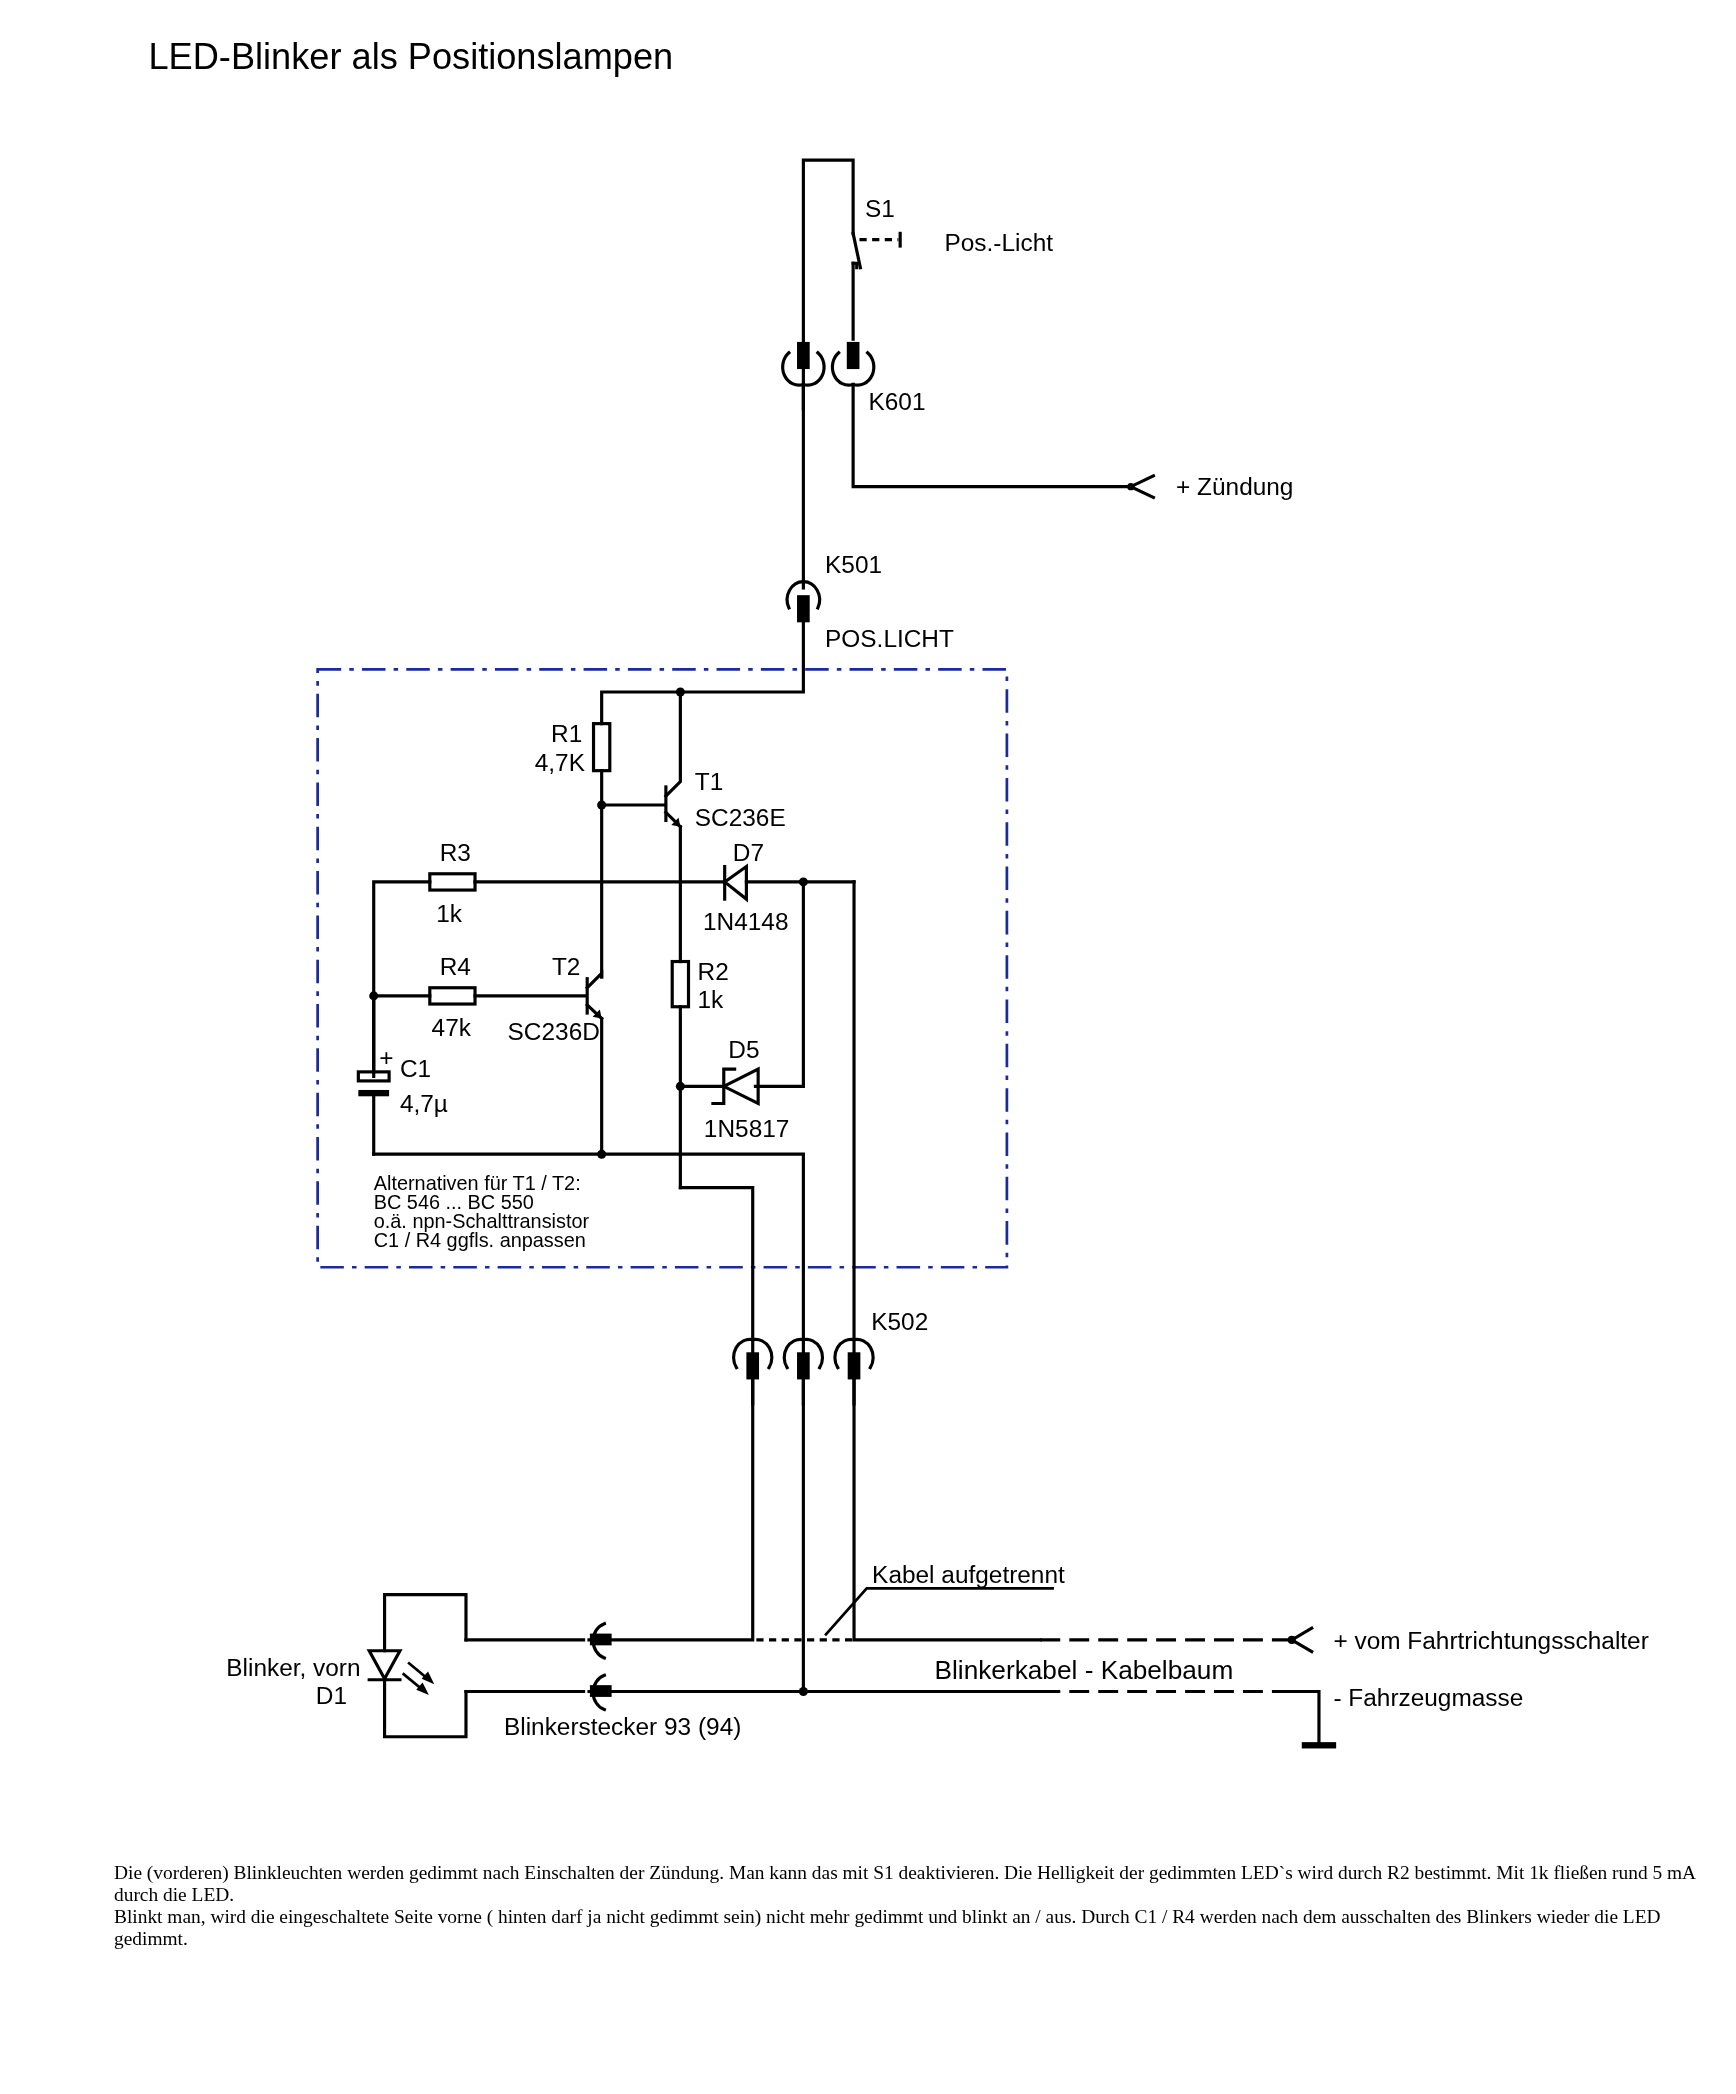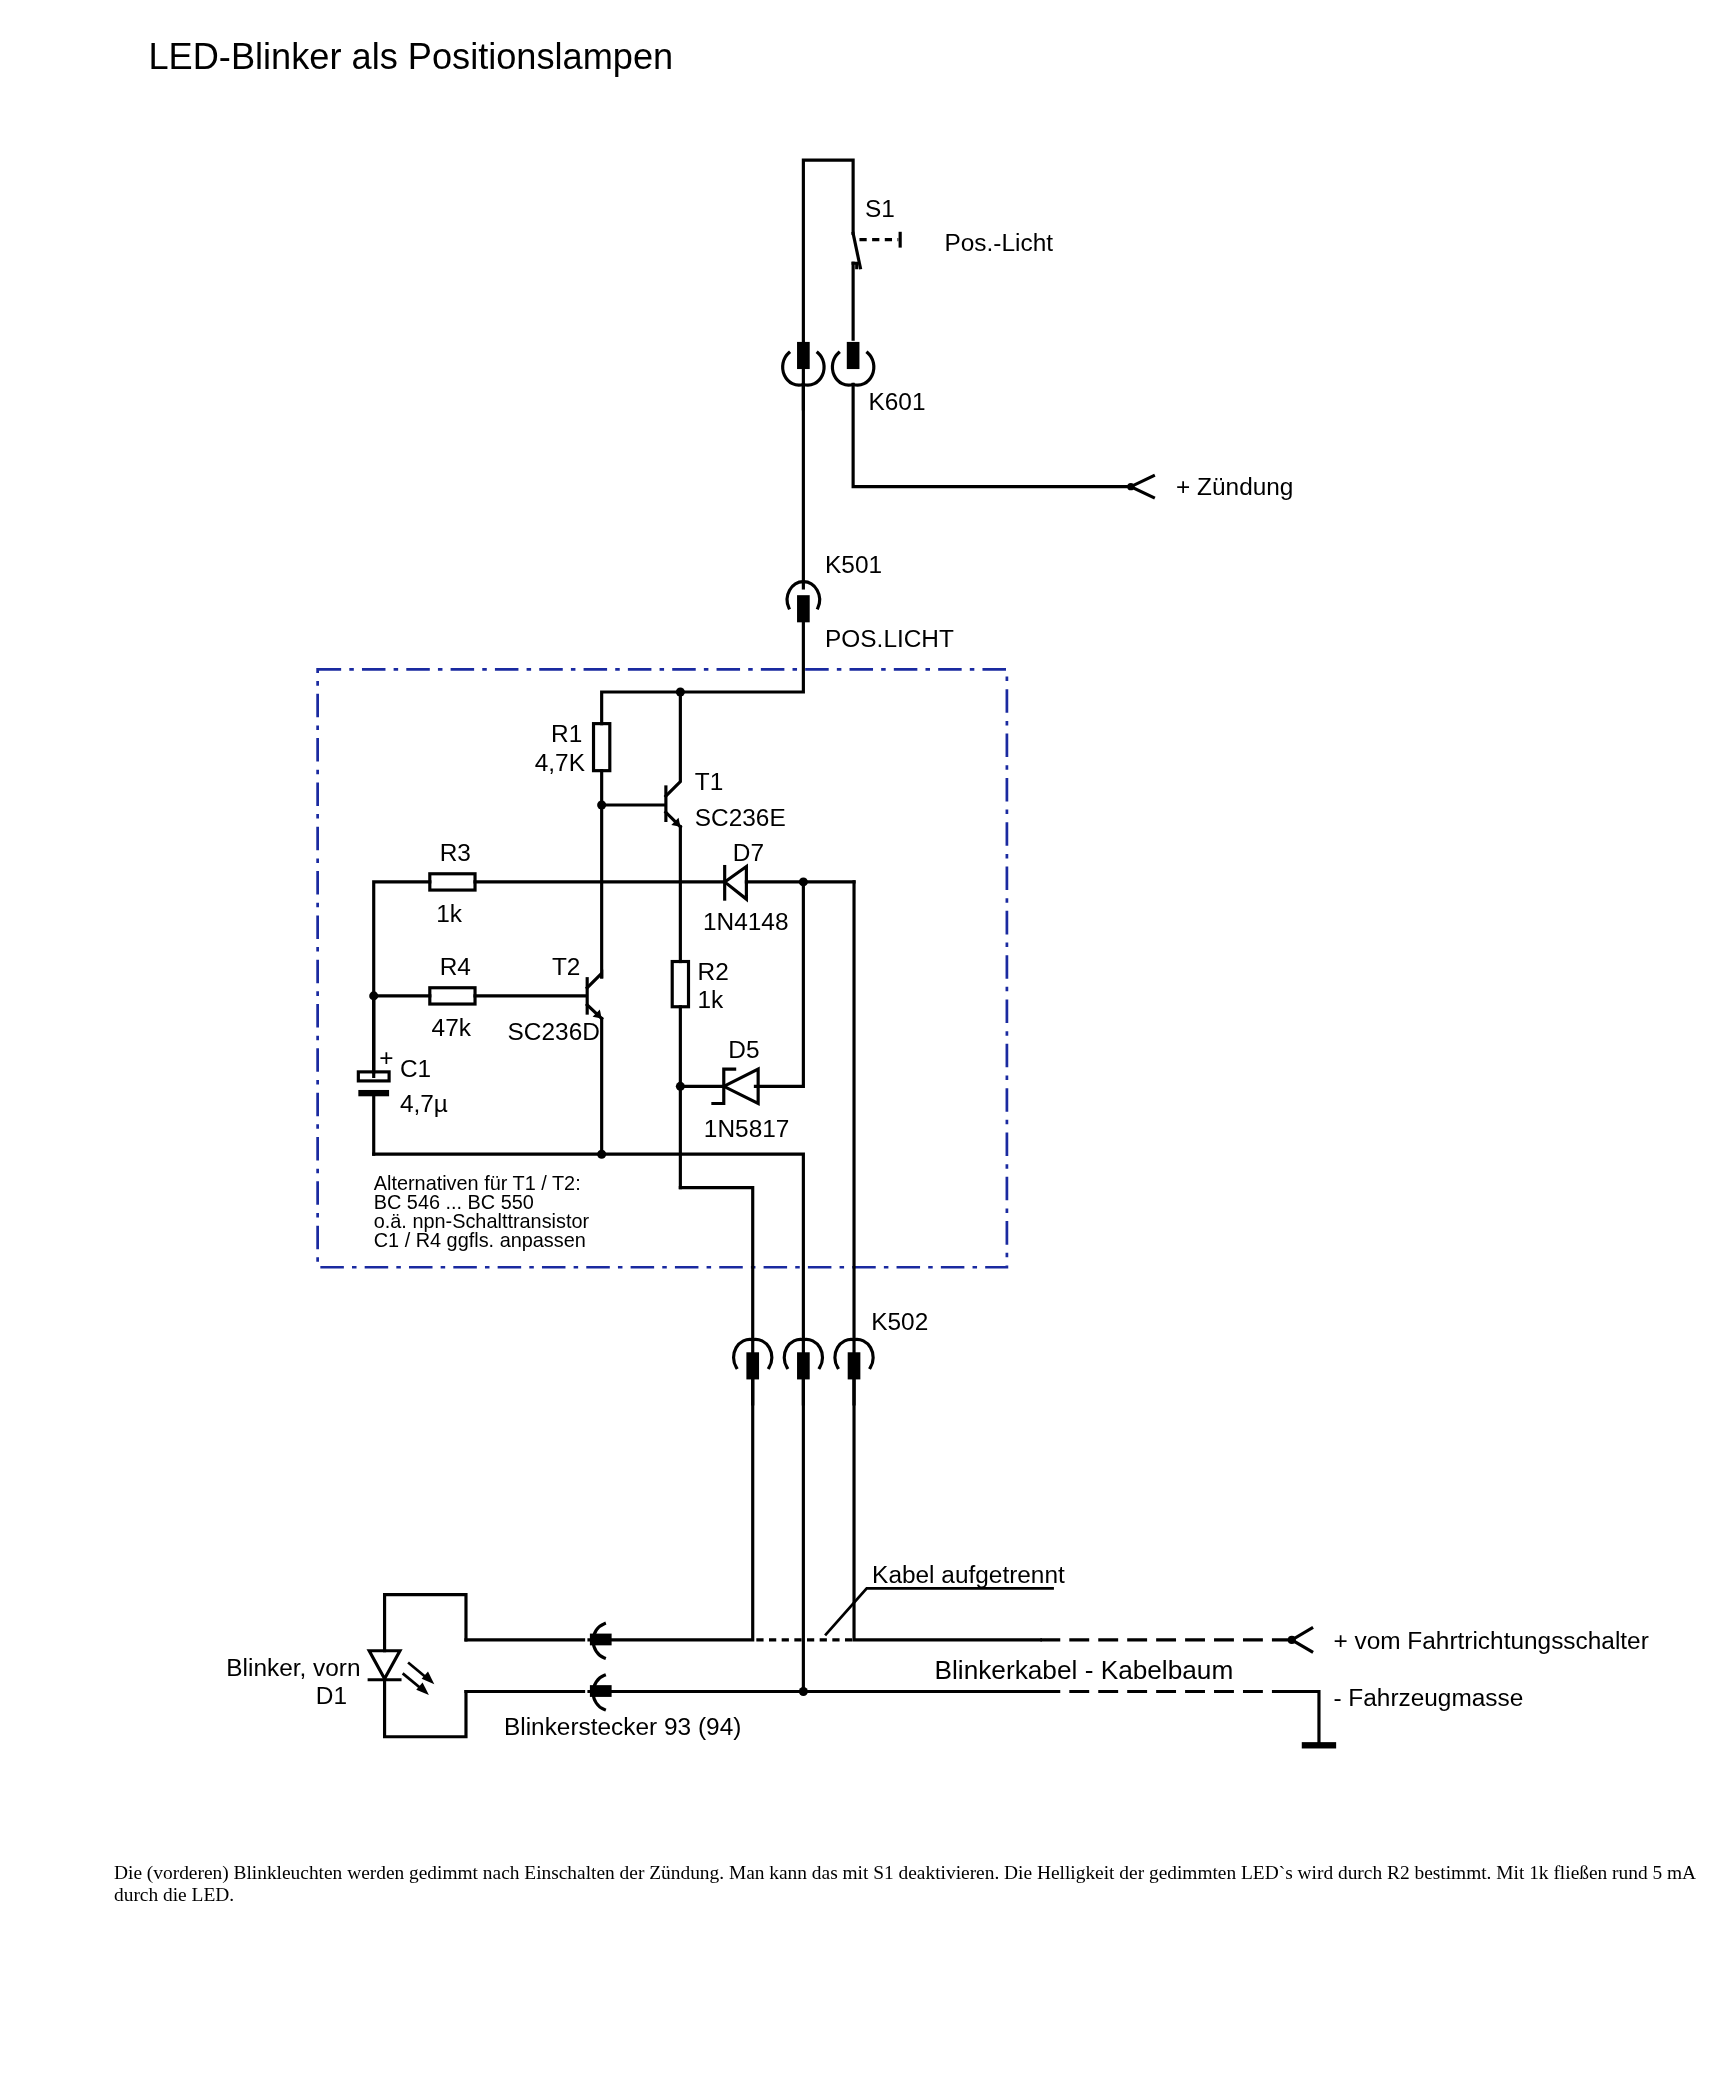--- a/index.html
+++ b/index.html
@@ -200,14 +200,15 @@
     <polygon points="480,1862 466,1856 473,1848" fill="#000"></polygon>
     <line class="thin" x1="445" y1="1850" x2="468" y2="1869"></line>
     <polygon points="474,1874 460,1868 467,1860" fill="#000"></polygon>
   </g>
   <text class="lbl-cond" x="250" y="1853">Blinker, vorn</text>
   <text class="lbl-cond" x="349" y="1884">D1</text>
 </svg>
 
 <div class="para">
   <p>Die (vorderen) Blinkleuchten werden gedimmt nach Einschalten der Zündung. Man kann das mit S1 deaktivieren. Die Helligkeit der gedimmten LED`s wird durch R2 bestimmt. Mit 1k fließen rund 5 mA durch die LED.</p>
+  <p>Blinkt man, wird die eingeschaltete Seite vorne ( hinten darf ja nicht gedimmt sein) nicht mehr gedimmt und blinkt an / aus. Durch C1 / R4 werden nach dem ausschalten des Blinkers wieder die LED gedimmt.</p>
 </div>
 
 
 </body></html>

